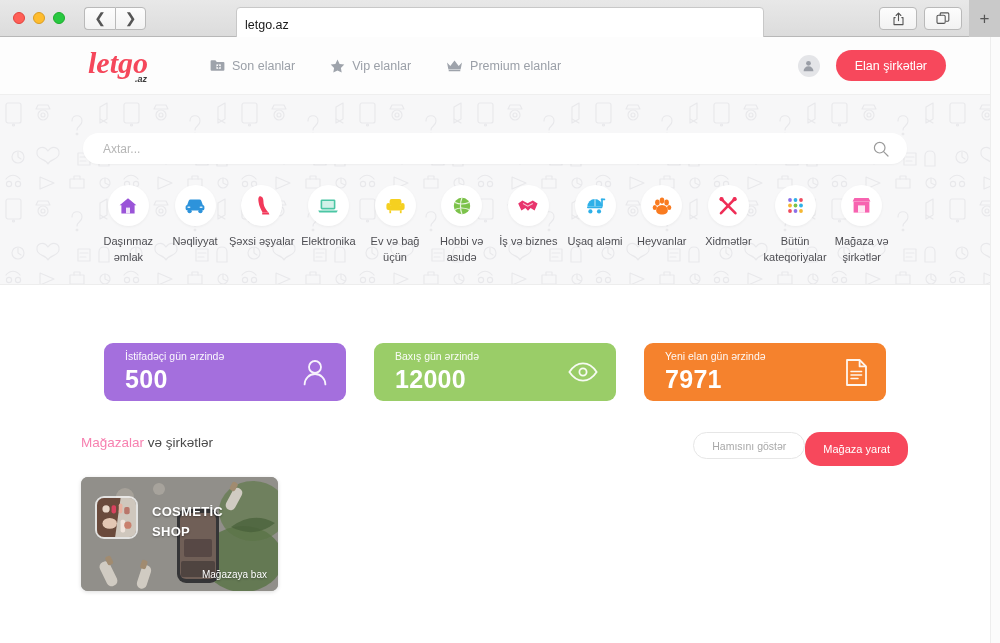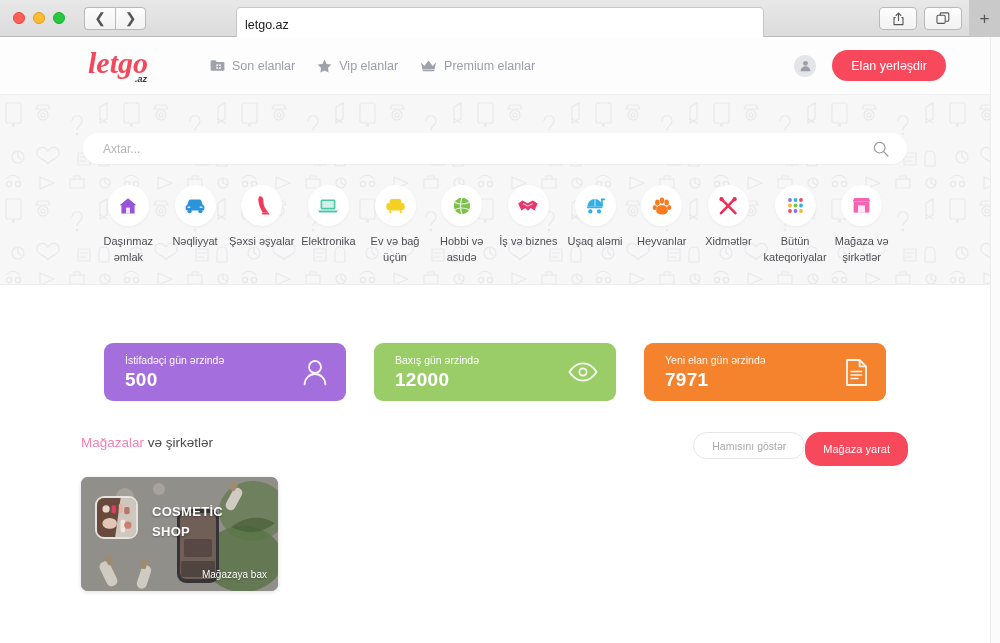--- a/index.html
+++ b/index.html
@@ -65,21 +65,21 @@
   
   .site-header {
     position: relative; height: 58px; width: 990px;
     background: #fdfdfd;
     border-bottom: 1px solid #efefef;
     display: flex; align-items: center;
   }
   .logo { margin-left: 88px; width: 76px; }
   .logo svg { display: block; }
 
-  .main-nav { display: flex; align-items: center; gap: 22px; margin-left: 46px; }
+  .main-nav { display: flex; align-items: center; gap: 35px; margin-left: 46px; }
   .nav-item { display: flex; align-items: center; gap: 7px; cursor: pointer; }
   .nav-item .ico { color: #9ea3ab; display: flex; }
   .nav-item .lbl { font-size: 12.5px; color: #9ba0a8; }
 
   .header-right { position: absolute; right: 44px; display: flex; align-items: center; gap: 16px; }
   .avatar-btn {
     width: 22px; height: 22px; border-radius: 50%;
     background: #e4e5e8; display: flex; align-items: center; justify-content: center;
     color: #9a9ea6;
   }
@@ -141,21 +141,21 @@
     position: absolute; left: 0; top: 306px; width: 990px;
     display: flex; justify-content: center; gap: 28px;
   }
   .stat-card {
     width: 242px; height: 58px; border-radius: 9px;
     display: flex; align-items: center; justify-content: space-between;
     padding: 0 18px 0 21px; color: #fff;
   }
   .stat-card .stxt { display: flex; flex-direction: column; }
   .stat-card .slabel { font-size: 10.5px; opacity: .95; margin-bottom: 3px; }
-  .stat-card .svalue { font-size: 19px; font-weight: bold; letter-spacing: .3px; }
+  .stat-card .svalue { font-size: 25px; font-weight: bold; letter-spacing: .3px; }
   .stat-card .sicon { opacity: .92; display: flex; }
 
   
   .sec-head { position: absolute; width: 990px; }
   .sec-title { font-size: 13.5px; color: #4a4a4a; }
   .sec-title .accent-pink { color: #f781b0; }
 
   .btn-ghost {
     height: 27px; padding: 0 18px; border-radius: 15px;
     background: #fff; border: 1px solid #e6e6e6;
@@ -283,21 +283,21 @@
     </div>
 
     <div class="header-right">
       <div class="avatar-btn">
         <svg width="13" height="13" viewBox="0 0 13 13">
           <circle cx="6.5" cy="4.3" r="2.4" fill="currentColor"></circle>
           <path d="M1.6 12.2 A4.9 4.9 0 0 1 11.4 12.2 Z" fill="currentColor"></path>
         </svg>
       </div>
       <div class="cta-red">
-        <span>Elan yerləşdir</span>
+        <span>Elan şirkətlər</span>
       </div>
     </div>
   </div>
 
   <div class="hero">
 
     <svg class="hero-pattern" width="990" height="190">
       <defs>
         <pattern id="doodles" width="118" height="96" patternUnits="userSpaceOnUse">
           <g stroke="#dddde1" stroke-width="1.2" fill="none" stroke-linecap="round" stroke-linejoin="round">

